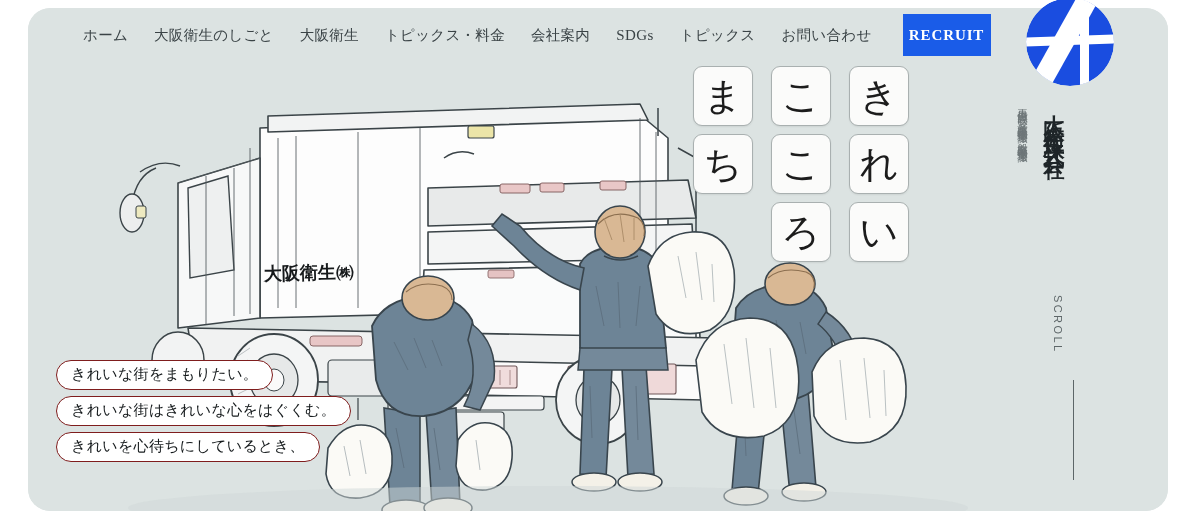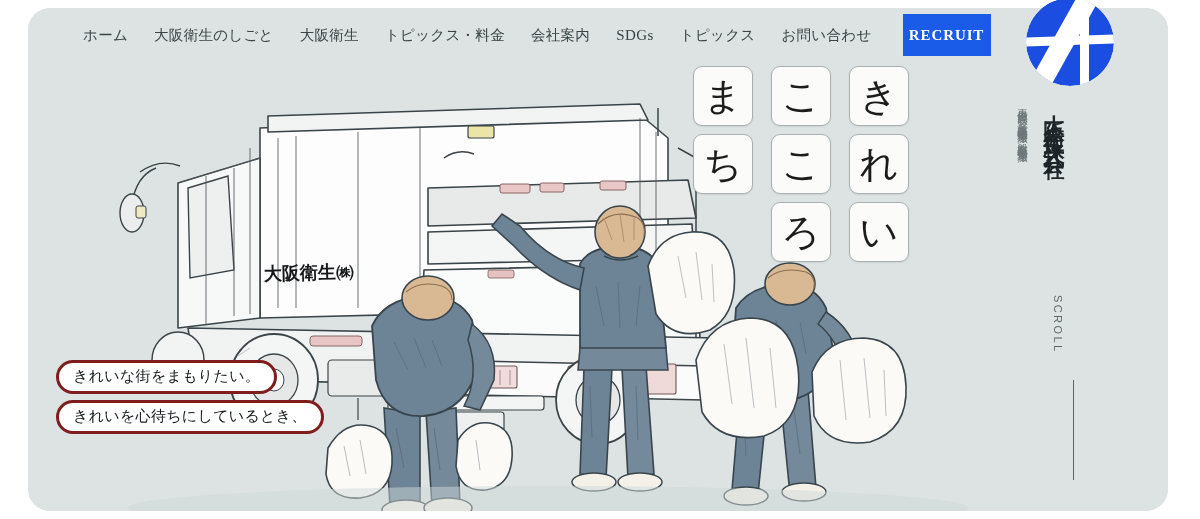--- a/index.html
+++ b/index.html
@@ -87,21 +87,21 @@
   }
   .scroll-line{
     position:absolute;left:1073px;top:380px;width:1px;height:100px;
     background:#5d6668;z-index:36;
   }
 
   
   .captions{position:absolute;left:56px;top:360px;z-index:32;
     display:flex;flex-direction:column;gap:6px;align-items:flex-start;}
   .caption{
-    background:#ffffff;border:3px solid #7f1d1d;border-radius:17px;
+    background:#ffffff;border:1px solid #7f1d1d;border-radius:17px;
     padding:4px 14px 5px 14px;
     font-size:15px;color:#14191b;letter-spacing:.02em;white-space:nowrap;
     font-family:"DejaVu Serif","Liberation Serif",serif;
   }
 </style>
 </head>
 <body>
 
 <div class="stage">
 
@@ -353,16 +353,17 @@
         <span>再生資源回収</span>
       </div>
     </div>
   </div>
 
   <div class="scroll-tag">SCROLL</div>
   <div class="scroll-line"></div>
 
   <div class="captions">
     <div class="caption">きれいな街をまもりたい。</div>
+    <div class="caption">きれいな街はきれいな心をはぐくむ。</div>
     <div class="caption">きれいを心待ちにしているとき、</div>
   </div>
 
 </div>
 
 </body></html>

